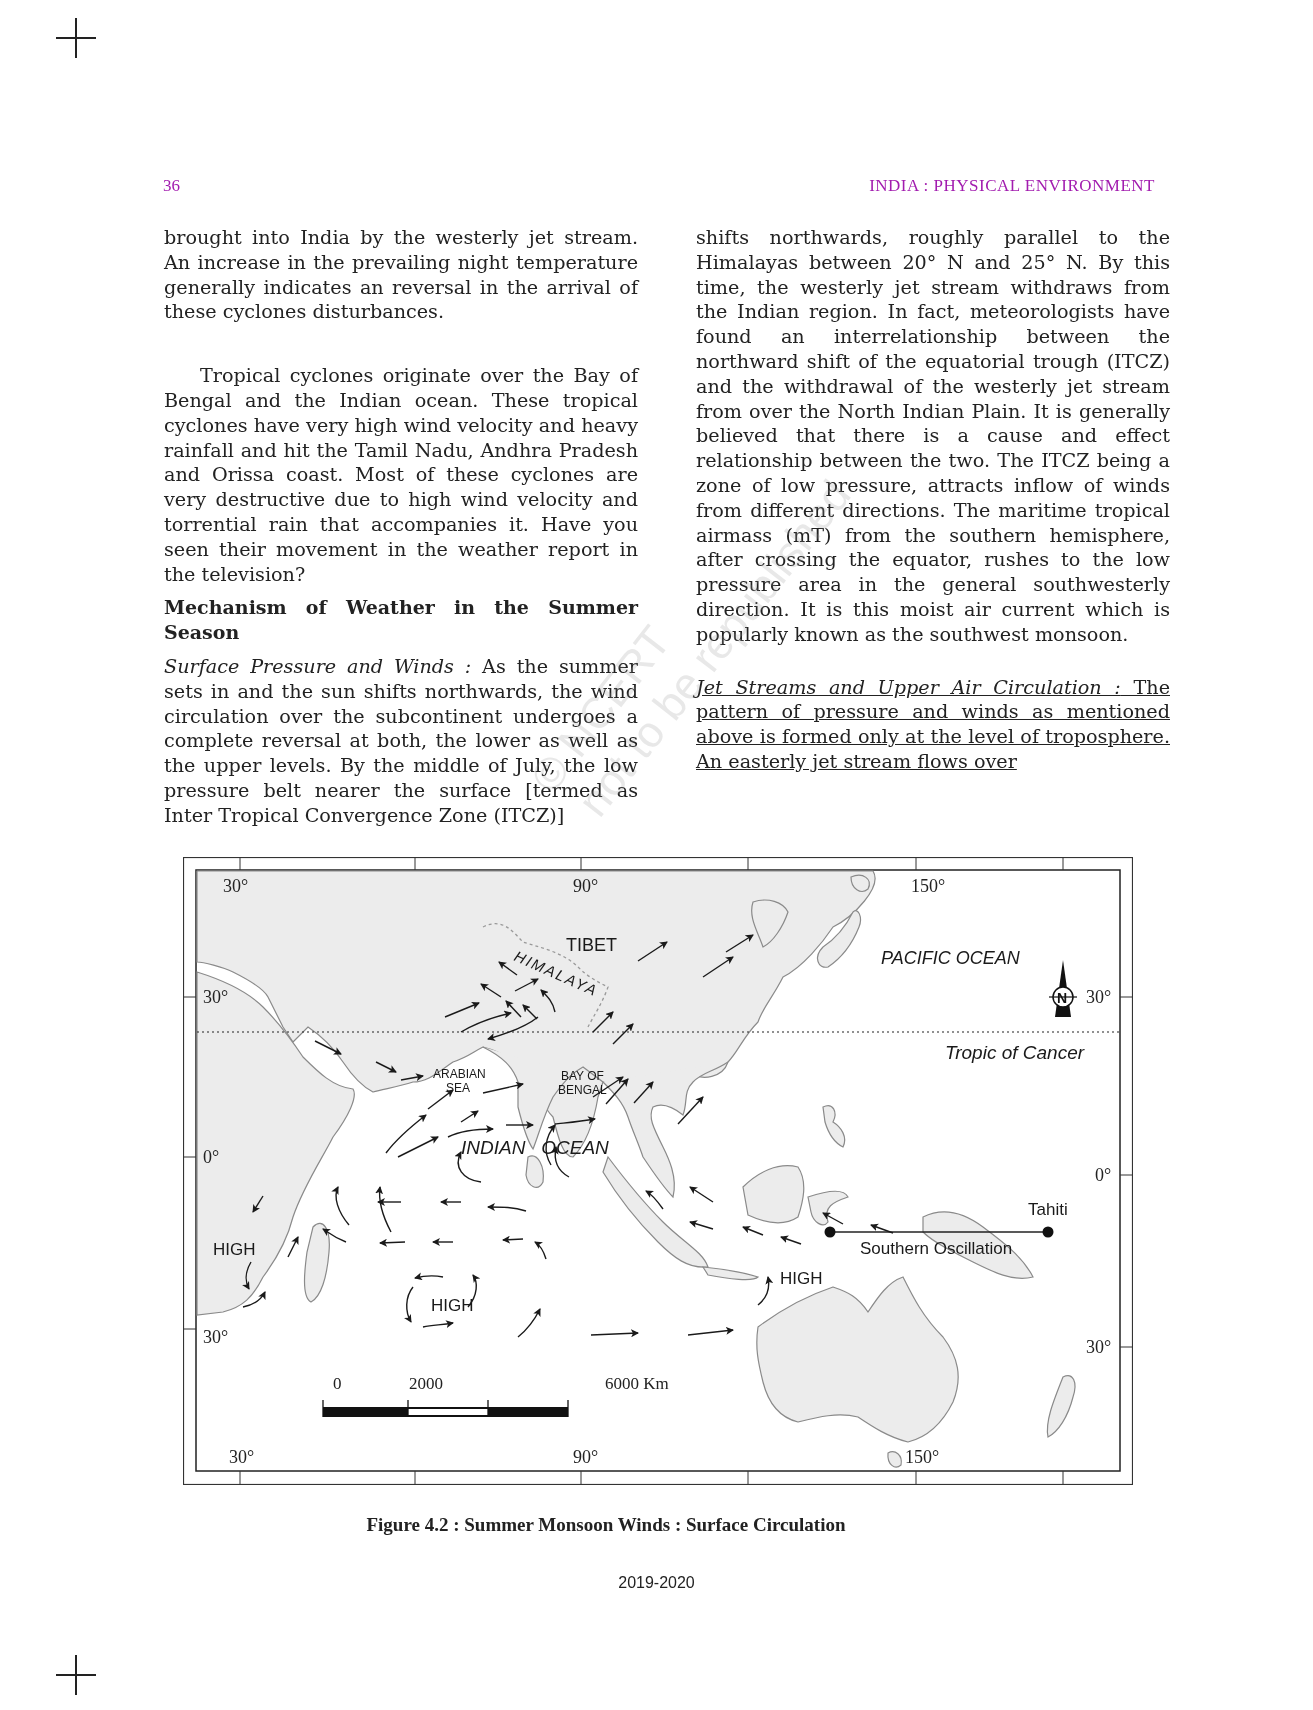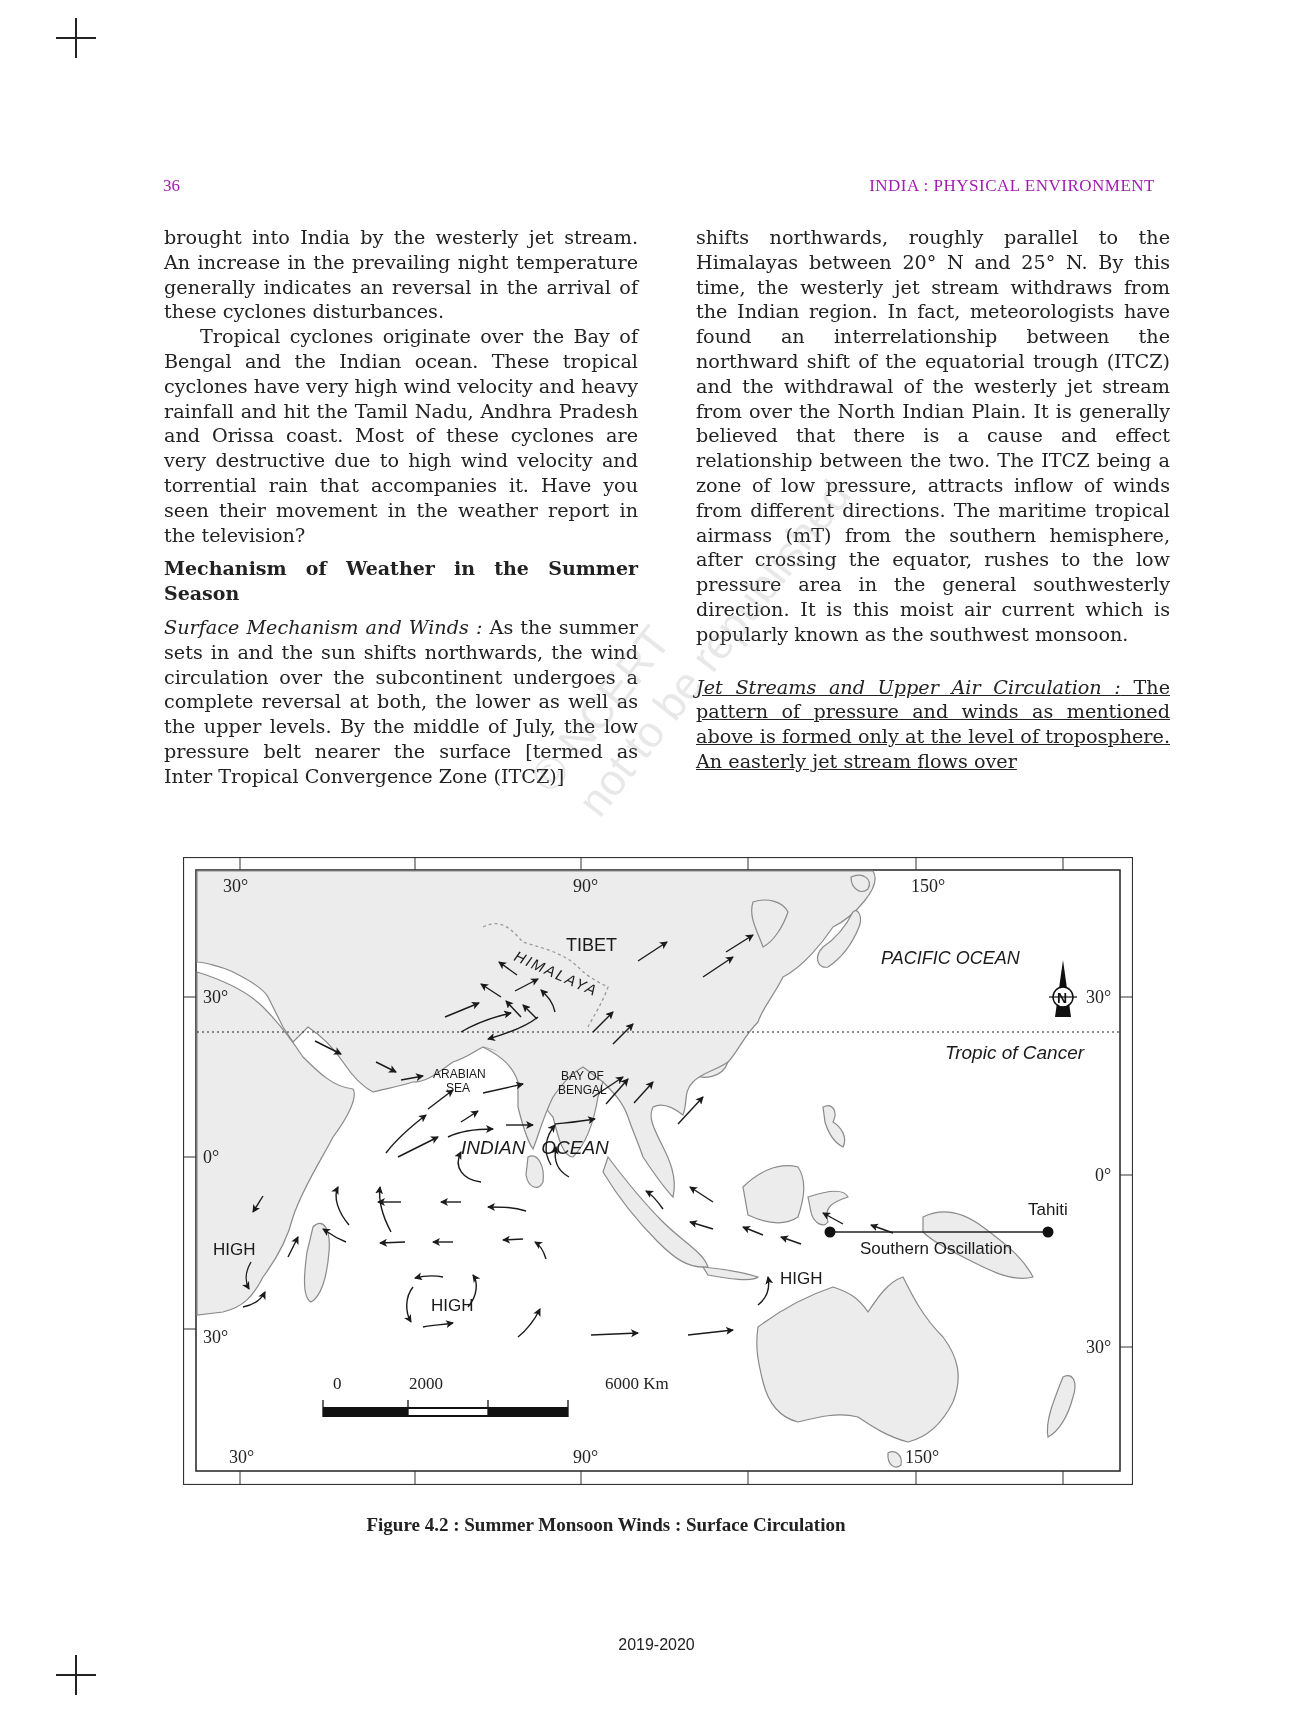--- a/index.html
+++ b/index.html
@@ -4,48 +4,48 @@
 <style>
   html, body { margin: 0; padding: 0; background: #ffffff; }
   body { width: 1313px; height: 1710px; position: relative; overflow: hidden;
          font-family: "DejaVu Serif", "Liberation Serif", serif; color: #222; }
   .crop { position: absolute; width: 40px; height: 40px; }
   .crop::before { content: ""; position: absolute; left: 19px; top: 0; width: 1.5px; height: 40px; background: #222; }
   .crop::after { content: ""; position: absolute; left: 0; top: 19px; width: 40px; height: 1.5px; background: #222; }
   .running { position: absolute; top: 176px; font-family: "Liberation Serif", serif; font-size: 17px; color: #a21caf; }
   .col { position: absolute; top: 226px; width: 474px; font-size: 19.2px; line-height: 24.8px; }
   .col p { margin: 0; text-align: justify; }
-  .col p.indent { text-indent: 36px; }
+  .col p.indent { text-indent: 36px; margin-top: 39px; }
   .col .heading { font-weight: bold; margin-top: 8px; margin-bottom: 10px; font-size: 19px; }
   .col .gap { margin-top: 28px; text-decoration: underline; }
   .col em { font-style: italic; }
   .map-wrap { position: absolute; left: 183px; top: 857px; width: 1026px; height: 628px; }
   .map-wrap svg { display: block; }
   .caption { position: absolute; top: 1514px; left: 0; width: 1212px; text-align: center;
              font-family: "Liberation Serif", serif; font-weight: bold; font-size: 19px; }
-  .footer { position: absolute; top: 1636px; left: 0; width: 1313px; text-align: center;
+  .footer { position: absolute; top: 1574px; left: 0; width: 1313px; text-align: center;
             font-family: "Liberation Sans", sans-serif; font-size: 16px; }
   .watermark { position: absolute; left: 520px; top: 770px; transform: rotate(-52deg);
                transform-origin: left top; font-family: "Liberation Sans", sans-serif;
                font-size: 44px; color: rgba(150,150,150,0.22); white-space: nowrap; pointer-events: none; line-height: 52px; }
 </style>
 </head>
 <body>
 
 <div class="crop" style="left:56px; top:18px;"></div>
 <div class="crop" style="left:56px; top:1655px;"></div>
 
 <div class="running" style="left:163px;">36</div>
 <div class="running" style="right:158px; letter-spacing:0.5px;">INDIA : PHYSICAL ENVIRONMENT</div>
 
 <div class="col" style="left:164px;">
   <p>brought into India by the westerly jet stream. An increase in the prevailing night temperature generally indicates an reversal in the arrival of these cyclones disturbances.</p>
   <p class="indent">Tropical cyclones originate over the Bay of Bengal and the Indian ocean. These tropical cyclones have very high wind velocity and heavy rainfall and hit the Tamil Nadu, Andhra Pradesh and Orissa coast.  Most of these cyclones are very destructive due to high wind velocity and torrential rain that accompanies it.  Have you seen their movement in the weather report in the television?</p>
   <p class="heading">Mechanism of Weather in the Summer Season</p>
-  <p><em>Surface Mechanism and Winds :</em><span> As the summer sets in and the sun shifts northwards, the wind circulation over the subcontinent undergoes a complete reversal at  both, the lower as well as the upper levels. By the middle of July, the low pressure belt nearer the surface [termed as Inter Tropical Convergence Zone (ITCZ)]</span></p>
+  <p><em>Surface Pressure and Winds :</em><span> As the summer sets in and the sun shifts northwards, the wind circulation over the subcontinent undergoes a complete reversal at  both, the lower as well as the upper levels. By the middle of July, the low pressure belt nearer the surface [termed as Inter Tropical Convergence Zone (ITCZ)]</span></p>
 </div>
 
 <div class="col" style="left:696px;">
   <p>shifts northwards, roughly parallel to the Himalayas between 20° N and 25° N. By this time, the westerly jet stream withdraws from the Indian region. In fact, meteorologists have found an interrelationship between the northward shift of the equatorial trough (ITCZ) and the withdrawal of the westerly jet stream from over the North Indian Plain. It is generally believed that there is a cause and effect relationship between the two. The ITCZ being a zone of low pressure, attracts inflow of winds from different directions. The maritime tropical airmass (mT) from the southern hemisphere, after crossing the equator, rushes to the low pressure area in the general southwesterly direction. It is this moist air current which is popularly known as the southwest monsoon.</p>
   <p class="gap"><em>Jet Streams and Upper Air Circulation :</em><span>  The pattern of pressure and winds as mentioned above is formed only at the level of troposphere. An easterly jet stream flows over</span></p>
 </div>
 
 <div class="watermark">
   <div>© NCERT</div>
   <div style="margin-left:10px;">not to be republished</div>

